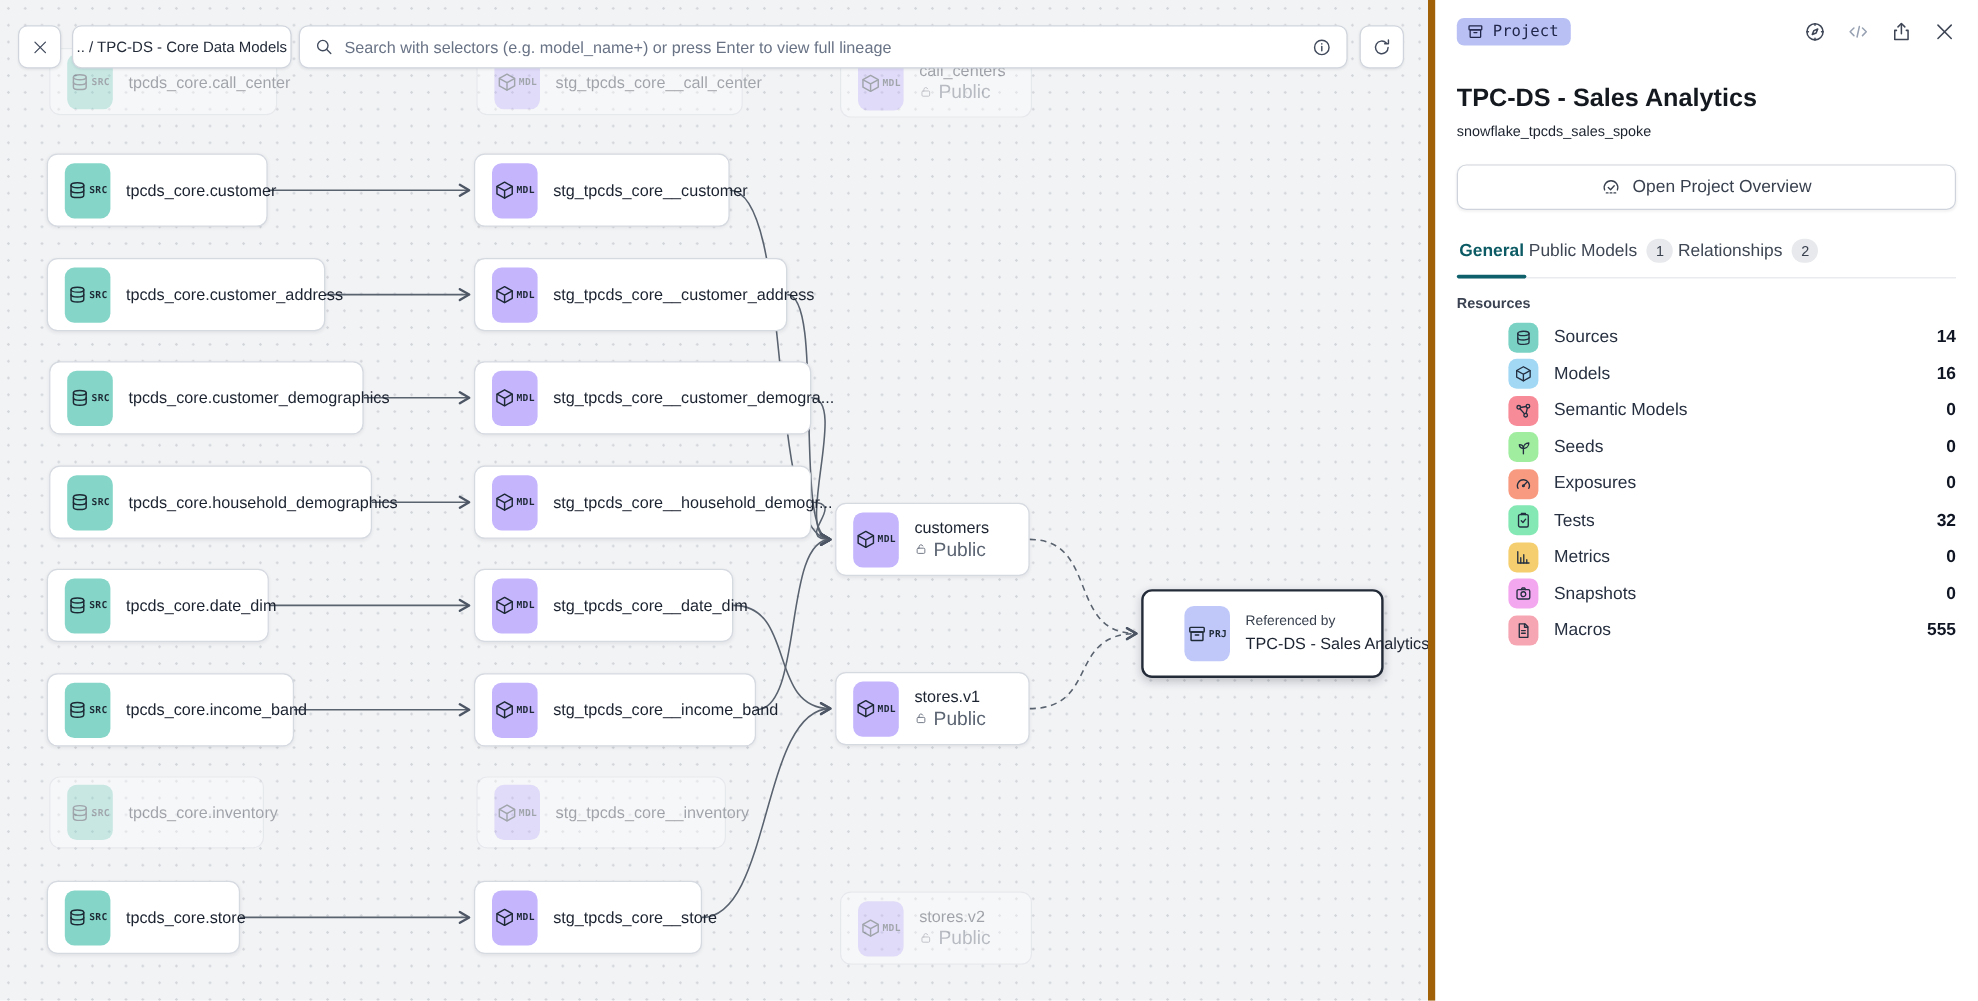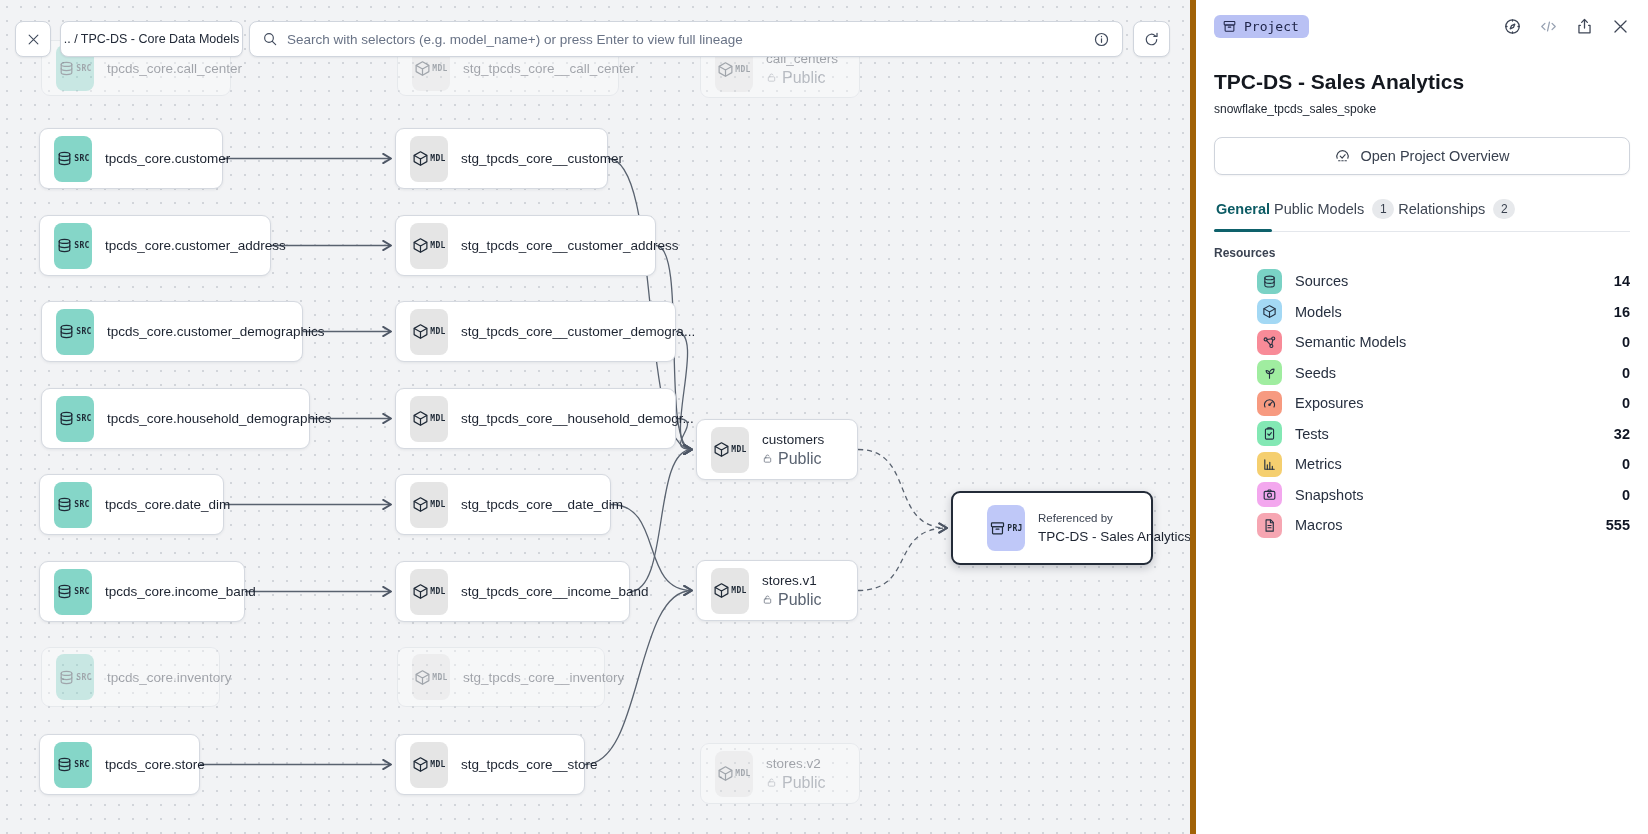--- a/index.html
+++ b/index.html
@@ -25,21 +25,21 @@
   
   .node { position:absolute; z-index:5; background:#fff; border:1px solid #d5d9e0; border-radius:9px;
     display:flex; align-items:center; gap:13px; padding:0 14px; box-shadow:0 1px 3px rgba(16,24,40,.07); cursor:pointer; }
   .node.faded { opacity:.38; box-shadow:none; }
   .node.dark { border:2px solid #232b38; box-shadow:0 3px 8px rgba(16,24,40,.22); }
   .nicon { flex:none; width:38px; height:46px; border-radius:8px; display:flex; flex-direction:row;
     align-items:center; justify-content:center; gap:1px; }
   .nicon svg { width:17px; height:17px; stroke:#1e2936; stroke-width:1.7; fill:none; stroke-linecap:round; stroke-linejoin:round; }
   .nicon .t { font:700 8px "DejaVu Sans Mono",monospace; color:#1e2936; letter-spacing:.3px; }
   .nicon.SRC { background:#85d6c8; }
-  .nicon.MDL { background:#e5e5e5; }
+  .nicon.MDL { background:#c4b5fd; }
   .nicon.PRJ { background:#bfc8f8;margin-left:20px; }
   .ntext { display:flex; flex-direction:column; justify-content:center; min-width:0; }
   .nlabel { font-size:13.5px; color:#1c2330; white-space:nowrap; }
   .nover  { font-size:11.5px; color:#39414f; margin-bottom:5px; white-space:nowrap; }
   .nsub { display:flex; align-items:center; gap:5px; font-size:16px; color:#5b6472; margin-top:3px; }
   .nsub svg { width:11px; height:11px; stroke:#6b7280; stroke-width:1.7; fill:none; stroke-linecap:round; }
   #edges { position:absolute; left:0; top:0; z-index:3; }
 
   
   #panel { width:458px; height:834px; background:#fff; border-left:6px solid #a16207; padding:15px 18px 0 18px; }

